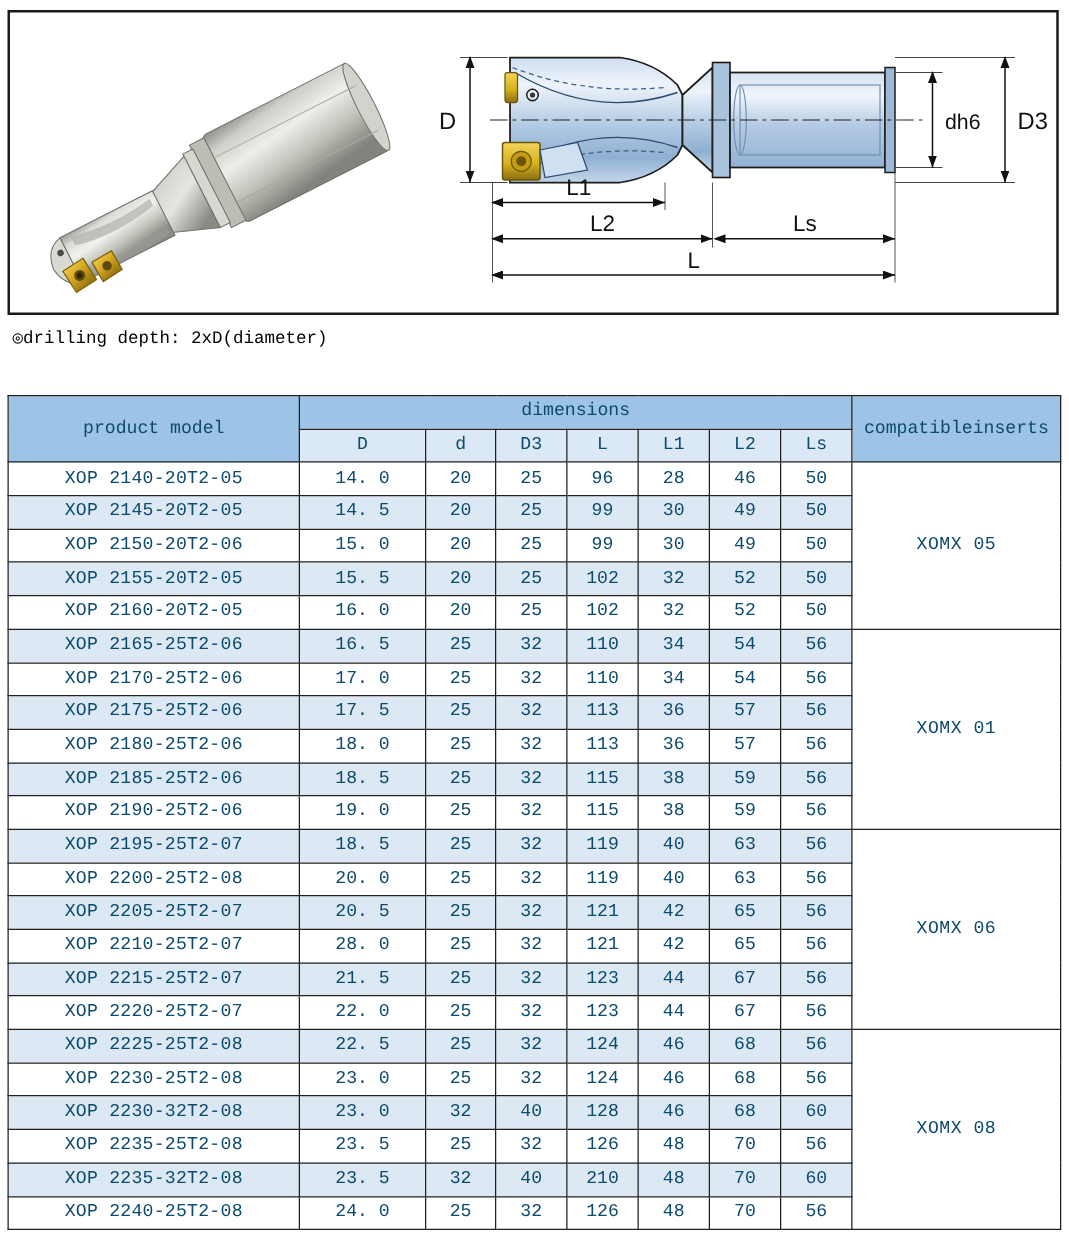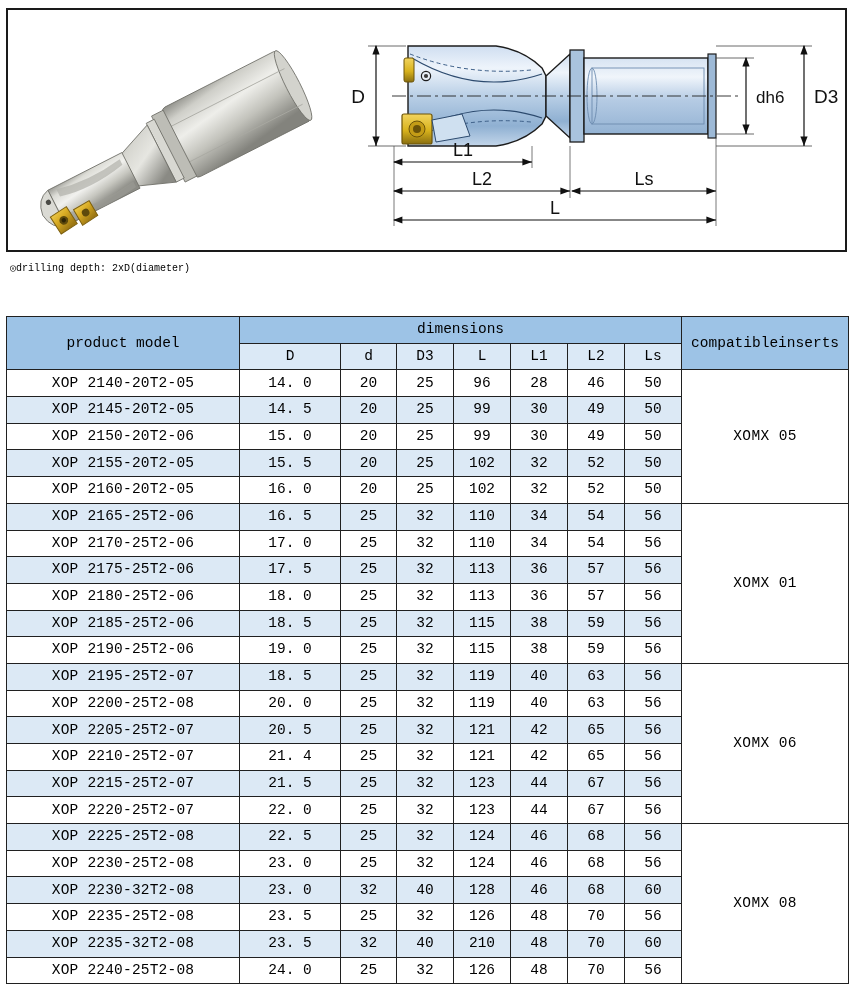--- a/index.html
+++ b/index.html
@@ -42,41 +42,41 @@
     top: 0px;
     width: 500px;
     height: 240px;
   }
 
   .caption {
     position: absolute;
     left: 10px;
     top: 262px;
     font-family: "Liberation Mono", monospace;
-    font-size: 10px;
+    font-size: 14px;
     letter-spacing: 0px;
     white-space: nowrap;
     color: #000;
     text-align: center;
   }
 
   
   .table-wrap {
     position: absolute;
     left: 6px;
     top: 316px;
     width: 843px;
   }
   table.spec {
     border-collapse: collapse;
     width: 843px;
     table-layout: fixed;
     font-family: "Liberation Mono", monospace;
     font-size: 14.5px;
-    color: #000000;
+    color: #0c4a6e;
   }
   table.spec th, table.spec td {
     border: 1px solid #202020;
     padding: 0;
     text-align: center;
     vertical-align: middle;
     height: 25.7px;
     line-height: 1.05;
     font-weight: normal;
   }
@@ -452,21 +452,21 @@
           <td>20. 5</td>
           <td>25</td>
           <td>32</td>
           <td>121</td>
           <td>42</td>
           <td>65</td>
           <td>56</td>
         </tr>
         <tr class="row-plain">
           <td class="model-cell">XOP 2210-25T2-07</td>
-          <td>21. 4</td>
+          <td>28. 0</td>
           <td>25</td>
           <td>32</td>
           <td>121</td>
           <td>42</td>
           <td>65</td>
           <td>56</td>
         </tr>
         <tr class="row-alt">
           <td class="model-cell">XOP 2215-25T2-07</td>
           <td>21. 5</td>

